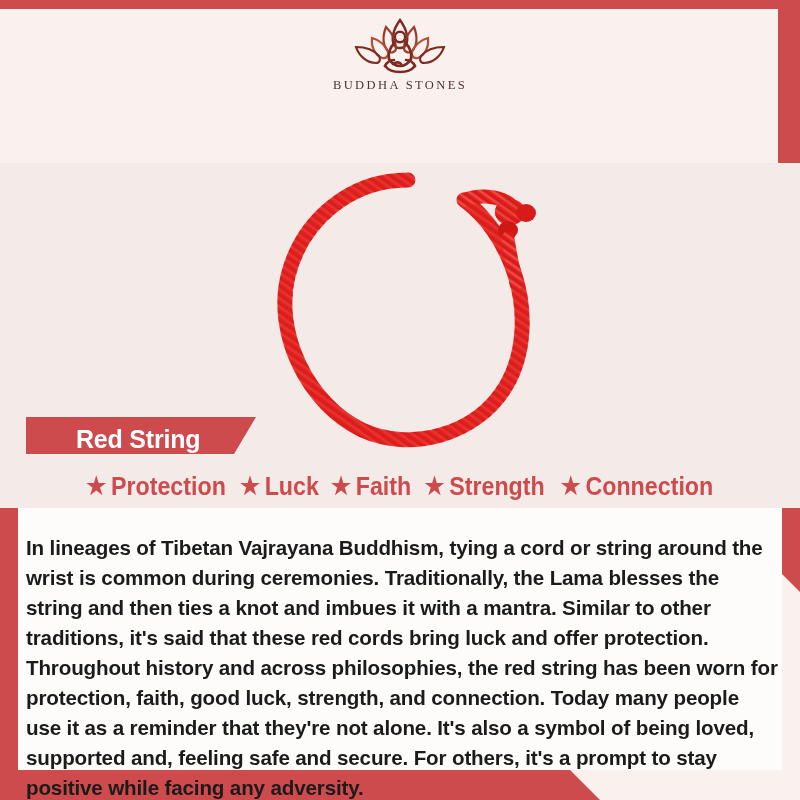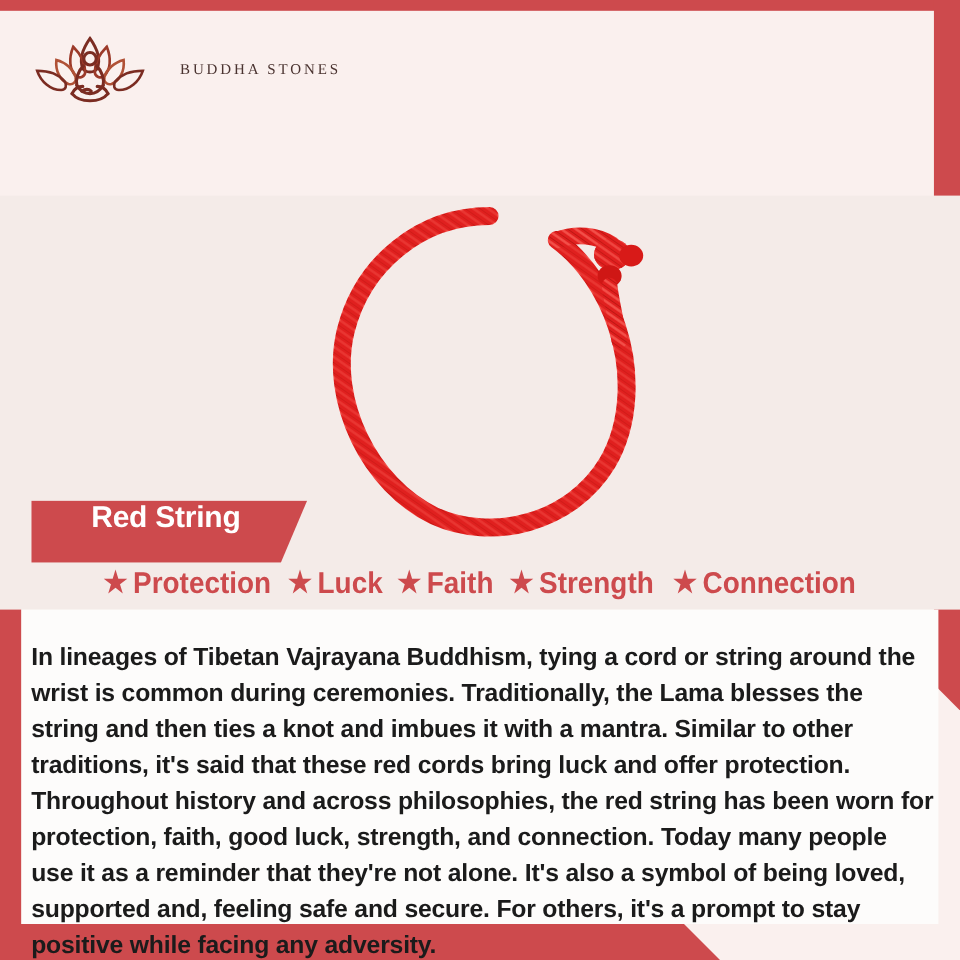--- a/index.html
+++ b/index.html
@@ -37,21 +37,21 @@
     background:#f4ebe8;
   }
   .band-text{
     position:absolute;left:18px;top:508px;width:764px;height:262px;
     background:#fdfcfb;
   }
 
   
   .logo-wrap{
     position:absolute;left:0;top:14px;width:800px;height:86px;
-    display:flex;align-items:center;justify-content:flex-start;
+    display:flex;flex-direction:column;align-items:center;justify-content:flex-start;
   }
   .logo-mark{display:block;}
   .logo-word{
     margin-top:2px;
     font-family:"Liberation Serif", serif;
     font-size:12.5px;letter-spacing:2.4px;color:#4a3330;font-weight:400;
   }
 
   
   .title-band{
@@ -64,24 +64,24 @@
     font-weight:bold;font-size:35px;color:#cd4a4d;
     letter-spacing:-0.2px;transform:scaleX(0.94);transform-origin:center;
     white-space:nowrap;
   }
 
   
   .bracelet{position:absolute;left:258px;top:168px;width:300px;height:282px;}
 
   
   .ribbon{
-    position:absolute;left:26px;top:417px;width:230px;height:52px;
+    position:absolute;left:26px;top:417px;width:230px;height:37px;
     background:#cd4a4d;
     clip-path:polygon(0 0,100% 0,calc(100% - 22px) 100%,0 100%);
-    display:flex;align-items:flex-start;
+    display:flex;align-items:flex-end;
   }
   .ribbon-text{
     margin-left:50px;color:#ffffff;font-weight:bold;font-size:25px;
     letter-spacing:-0.2px;white-space:nowrap;
   }
 
   
   .benefits{
     position:absolute;left:18px;top:466px;width:764px;height:40px;
     display:flex;align-items:center;justify-content:center;gap:6px;

